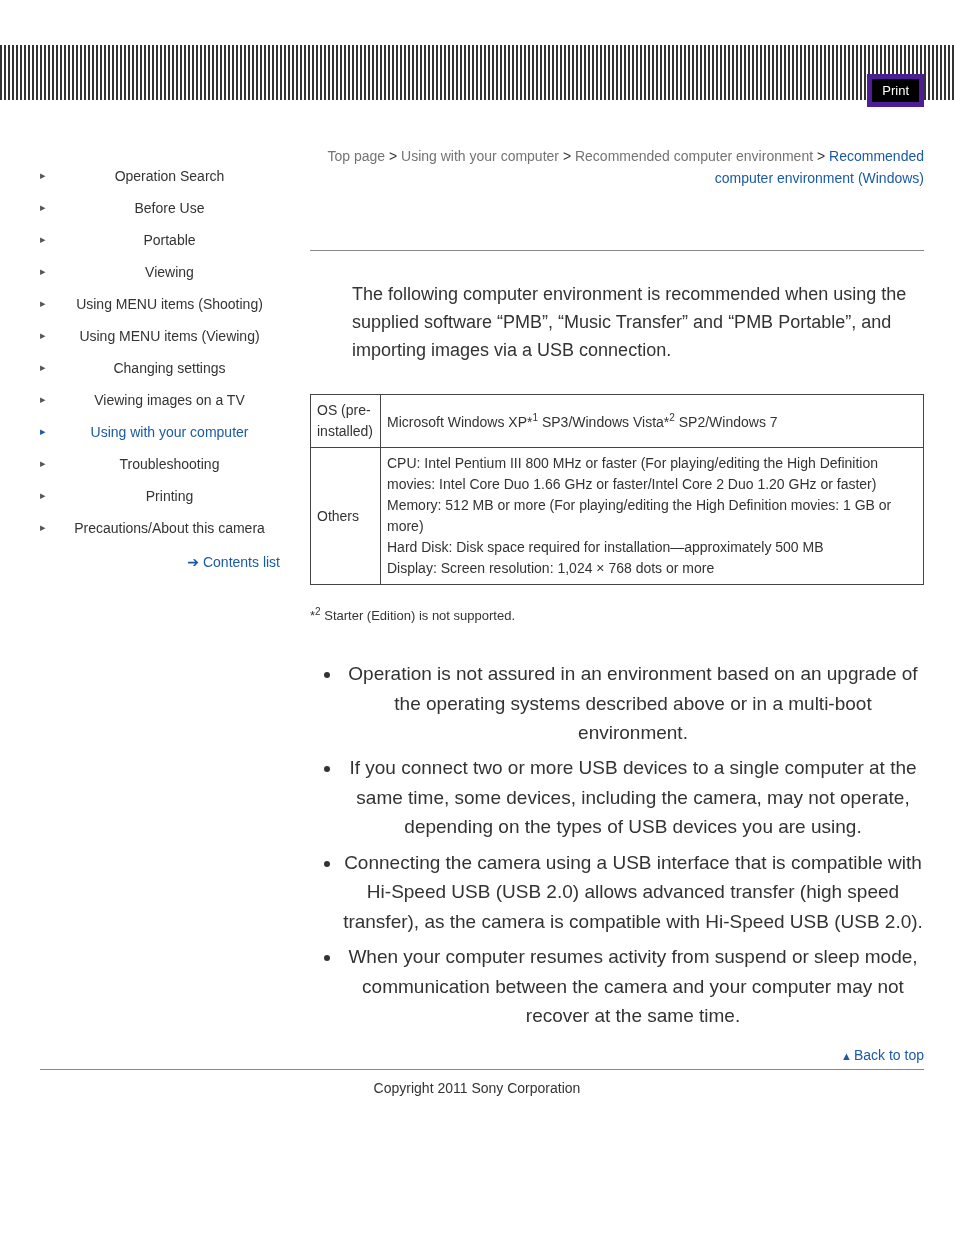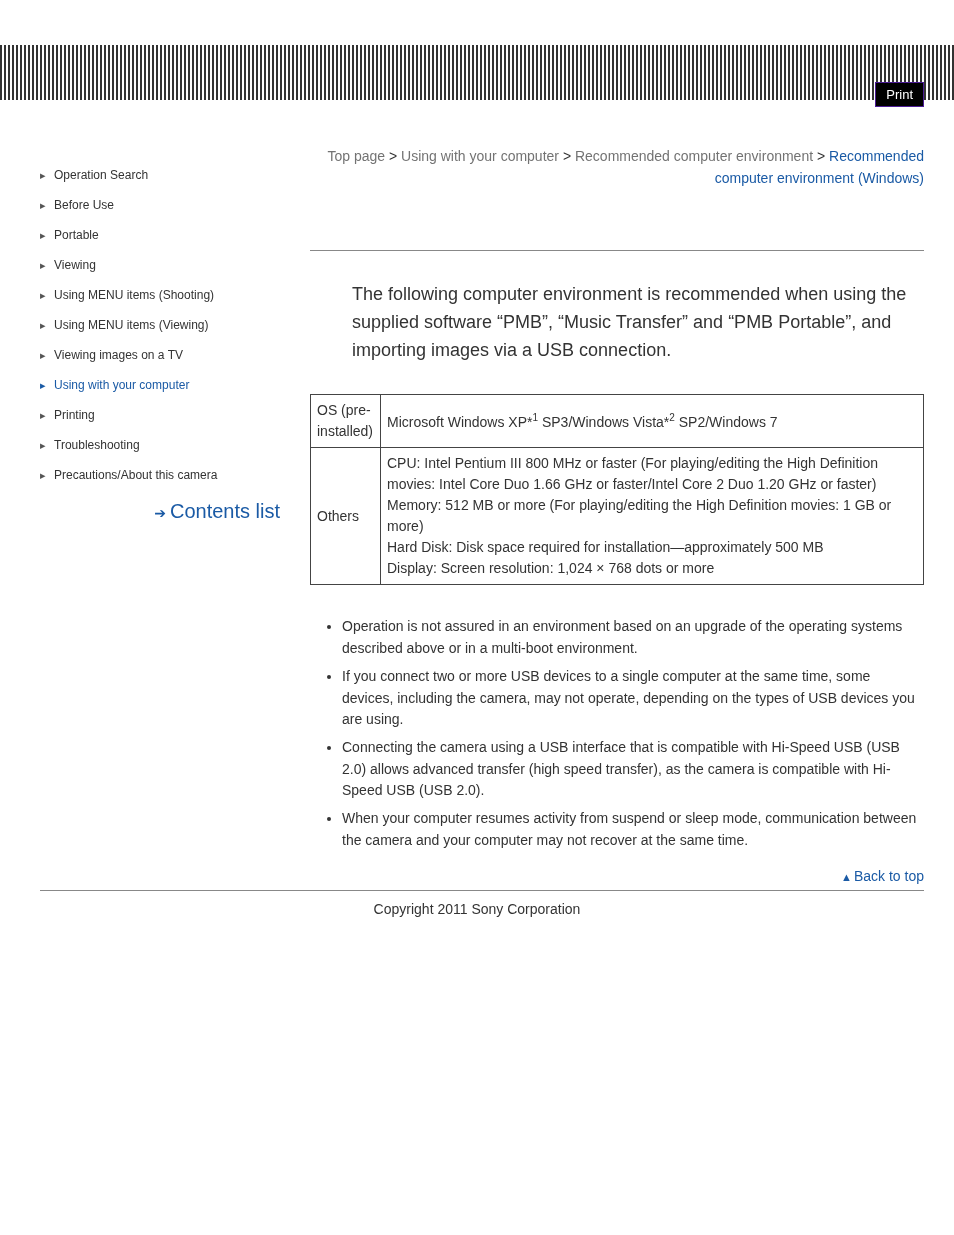--- a/index.html
+++ b/index.html
@@ -1,44 +1,44 @@
 <!DOCTYPE html>
 <html><head>
 <meta charset="utf-8">
 <style>
   * { box-sizing: border-box; }
   html, body { margin: 0; padding: 0; font-family: Arial, Helvetica, sans-serif; font-size: 14px; color: #333; background: #fff; }
   .page { width: 954px; margin: 0; position: relative; }
   .header-band { height: 70px; position: relative; margin-top: 45px; }
   .stripes { height: 55px; background: repeating-linear-gradient(90deg, #333 0 2px, #fff 2px 4px); }
-  .print-btn { position: absolute; right: 30px; bottom: 8px; background: #000; color: #fff; border: 1px solid #4c1d95; padding: 4px 10px; font-size: 13px; cursor: pointer; }
+  .print-btn { position: absolute; right: 30px; bottom: 8px; background: #000; color: #fff; border: 5px solid #4c1d95; padding: 4px 10px; font-size: 13px; cursor: pointer; }
   .body-wrap { display: flex; padding: 0 30px 0 40px; }
   .sidebar { width: 245px; padding-top: 45px; flex-shrink: 0; }
   .sidebar ul { list-style: none; margin: 0; padding: 0; }
-  .sidebar li { padding: 8px 0 8px 14px; position: relative; font-size: 12px; color: #333; cursor: pointer; }
+  .sidebar li { padding: 8px 0 8px 14px; position: relative; font-size: 14px; color: #333; cursor: pointer; text-align: center; }
   .sidebar li::before { content: "\25B8"; position: absolute; left: 0; top: 9px; font-size: 11px; color: #555; }
   .sidebar li.active { color: #1a5aa5; }
   .sidebar li.active::before { color: #1a5aa5; }
   .contents-link { text-align: right; padding: 10px 5px 0 0; }
-  .contents-link a { color: #1a5aa5; text-decoration: none; font-size: 20px; }
+  .contents-link a { color: #1a5aa5; text-decoration: none; font-size: 14px; }
   .arrow-right { color: #1a5aa5; font-size: 14px; margin-right: 4px; }
   .main { flex: 1; padding: 30px 0 0 25px; }
   .breadcrumb { font-size: 14px; color: #333; text-align: right; line-height: 1.6; }
   .breadcrumb a { color: #737373; text-decoration: none; }
   .breadcrumb .current { color: #1a5aa5; }
   hr.sep0 { border: none; border-top: 1px solid #888; margin: 60px 0 30px 0; width: 100%; }
   .intro { font-size: 18px; line-height: 1.55; margin-left: 42px; }
   table.specs { border-collapse: collapse; width: 100%; margin: 30px 0 18px 0; }
   table.specs td { border: 1px solid #444; padding: 5px 6px; font-size: 14px; line-height: 1.5; vertical-align: middle; }
   table.specs td.label { width: 70px; }
   .sup { font-size: 10px; vertical-align: super; }
   .footnotes { font-size: 13px; line-height: 1.8; }
   .notes-sec { margin: 28px 0 0 0; }
   ul.notes { list-style: disc; padding-left: 32px; margin: 8px 0 0 0; }
-  ul.notes li { font-size: 14px; line-height: 1.55; padding: 3px 0; }
+  ul.notes li { font-size: 19px; line-height: 1.55; padding: 3px 0; text-align: center; }
   .backtop { text-align: right; margin: 14px 0 6px 0; }
   .backtop a { color: #1a5aa5; text-decoration: none; font-size: 14px; }
   .backtop .tri { color: #1a5aa5; font-size: 11px; margin-right: 2px; }
   hr.footer-sep { border: none; border-top: 1px solid #888; margin: 0 30px 0 40px; }
   .copyright { text-align: center; font-size: 14px; padding: 10px 0 40px 0; }
   .page-num { text-align: center; font-size: 13px; padding: 300px 0 20px 0; color: #333; }
 </style>
 </head>
 <body>
 
@@ -51,24 +51,25 @@
 
   <div class="body-wrap">
     <nav class="sidebar">
       <ul>
         <li>Operation Search</li>
         <li>Before Use</li>
         <li>Portable</li>
         <li>Viewing</li>
         <li>Using MENU items (Shooting)</li>
         <li>Using MENU items (Viewing)</li>
+        <li>Changing settings</li>
         <li>Viewing images on a TV</li>
         <li class="active">Using with your computer</li>
+        <li>Troubleshooting</li>
         <li>Printing</li>
-        <li>Troubleshooting</li>
         <li>Precautions/About this camera</li>
       </ul>
       <div class="contents-link">
         <span class="arrow-right">➔</span><a href="#">Contents list</a>
       </div>
     </nav>
 
     <main class="main">
       <div class="breadcrumb">
         <a href="#">Top page</a><span> &gt; </span><a href="#">Using with your computer</a><span> &gt; </span><a href="#">Recommended computer environment</a><span> &gt; </span><span class="current">Recommended computer environment (Windows)</span>
@@ -90,20 +91,21 @@
             <div>CPU: Intel Pentium III 800 MHz or faster (For playing/editing the High Definition movies: Intel Core Duo 1.66 GHz or faster/Intel Core 2 Duo 1.20 GHz or faster)</div>
             <div>Memory: 512 MB or more (For playing/editing the High Definition movies: 1 GB or more)</div>
             <div>Hard Disk: Disk space required for installation—approximately 500 MB</div>
             <div>Display: Screen resolution: 1,024 × 768 dots or more</div>
           </td>
         </tr>
       </tbody>
         </table>
 
       <div class="footnotes">
+        <div><span>*</span><span class="sup">2</span><span> Starter (Edition) is not supported.</span></div>
       </div>
 
       <div class="notes-sec">
         <ul class="notes">
           <li>Operation is not assured in an environment based on an upgrade of the operating systems described above or in a multi-boot environment.</li>
           <li>If you connect two or more USB devices to a single computer at the same time, some devices, including the camera, may not operate, depending on the types of USB devices you are using.</li>
           <li>Connecting the camera using a USB interface that is compatible with Hi-Speed USB (USB 2.0) allows advanced transfer (high speed transfer), as the camera is compatible with Hi-Speed USB (USB 2.0).</li>
           <li>When your computer resumes activity from suspend or sleep mode, communication between the camera and your computer may not recover at the same time.</li>
         </ul>
       </div>

